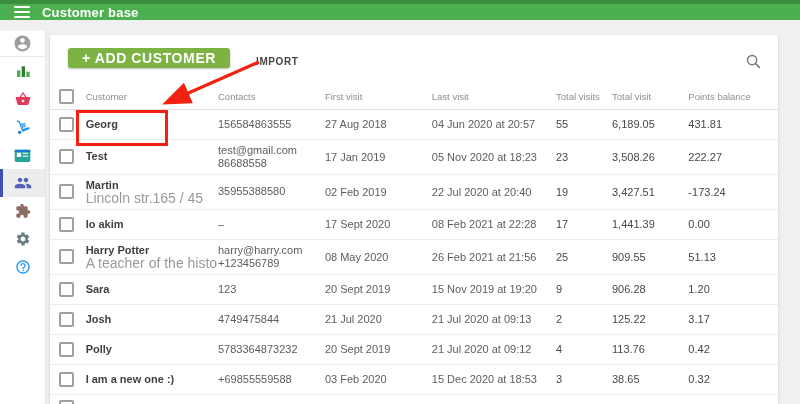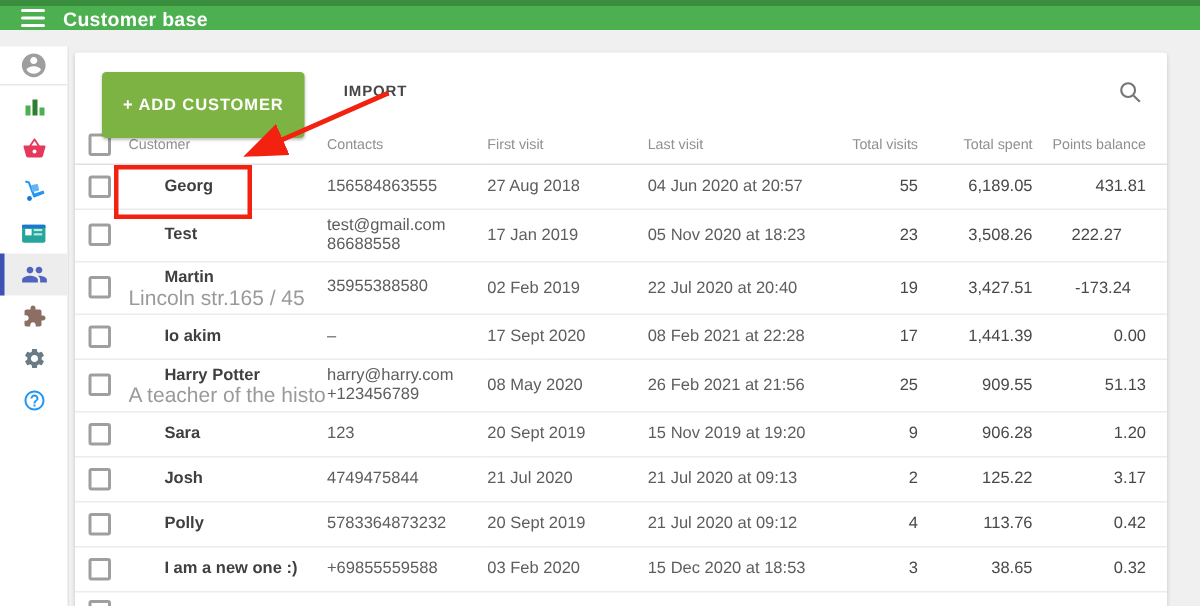--- a/index.html
+++ b/index.html
@@ -22,41 +22,41 @@
   .side-item.profile { height:26px; border-bottom:1px solid #e8e8e8; }
   .side-item.selected { background:#ededed; }
   .side-item.selected::before { content:""; position:absolute; left:0; top:0; bottom:0; width:3px; background:#3f51b5; }
   .side-item svg { display:block; }
 
   
   .card { position:absolute; left:50px; top:35px; width:728px; height:380px; background:#fff;
     box-shadow:0 1px 3px rgba(0,0,0,.18); border-radius:2px; }
 
   .toolbar { position:relative; height:50px; padding:13px 0 0 18px; display:flex; align-items:flex-start; }
-  .btn-add { height:44px; padding:0 14px; background:#7cb342; color:#fff; border:none; border-radius:3px;
-    font-family:"Liberation Sans",sans-serif; font-size:11px; font-weight:bold; letter-spacing:.6px;
+  .btn-add { height:20px; padding:0 14px; background:#7cb342; color:#fff; border:none; border-radius:3px;
+    font-family:"Liberation Sans",sans-serif; font-size:14px; font-weight:bold; letter-spacing:.6px;
     box-shadow:0 1px 2px rgba(0,0,0,.25); cursor:pointer; }
   .btn-text { height:26px; background:none; border:none; margin-left:22px; padding:0 4px;
     font-family:"Liberation Sans",sans-serif; font-size:10px; font-weight:bold; color:#464646;
     letter-spacing:.6px; cursor:pointer; }
   .search-btn { position:absolute; right:16px; top:18px; width:18px; height:18px; background:none; border:none; cursor:pointer; }
 
   
   table { width:728px; border-collapse:collapse; table-layout:fixed; }
   th { font-size:9.5px; font-weight:normal; color:#8f8f8f; text-align:left; height:24px;
     border-bottom:1px solid #e0e0e0; vertical-align:middle; }
-  th.num, td.num { text-align:right; }
+  th.num, td.num { }
   td { font-size:11px; color:#5d5d5d; vertical-align:middle; border-bottom:1px solid #ececec; overflow:hidden; white-space:nowrap; }
   tr.r-single { height:30px; }
   tr.r-double { height:35px; }
   td.num { color:#484848; }
   .cb { padding-left:9px; }
   .checkbox { appearance:none; -webkit-appearance:none; width:15px; height:15px; border:2px solid #9f9f9f;
     border-radius:2px; background:#fff; cursor:pointer; display:block; }
-  .nm { font-weight:bold; color:#3f3f3f; font-size:11px; line-height:13px;margin-left:24px; }
+  .nm { font-weight:bold; color:#3f3f3f; font-size:11px; line-height:13px; }
   .sub { color:#9a9a9a; font-size:14px; line-height:12px; }
   .contact-line { line-height:13px; }
   .partial-row td { border-bottom:none; height:20px; vertical-align:top; padding-top:5px; }
 
   
   .annot { position:absolute; left:0; top:0; width:800px; height:404px; pointer-events:none; }
   .annot-rect { position:absolute; left:76px; top:110px; width:92px; height:36px;
     border:3px solid #f3210f; }
 </style>
 </head>
@@ -154,21 +154,21 @@
     <thead>
       <tr>
         <th class="cb">
             <input type="checkbox" class="checkbox" style="">
           </th>
         <th>Customer</th>
         <th>Contacts</th>
         <th>First visit</th>
         <th>Last visit</th>
         <th class="num">Total visits</th>
-        <th class="num">Total spent</th>
+        <th class="num">Total visit</th>
         <th class="num" style="padding-right:14px">Points balance</th>
       </tr>
     </thead>
     <tbody id="rows-body">
         <tr class="r-single">
     <td class="cb">
             <input type="checkbox" class="checkbox" style="">
           </td>
     <td>
       <div class="nm">Georg</div>

